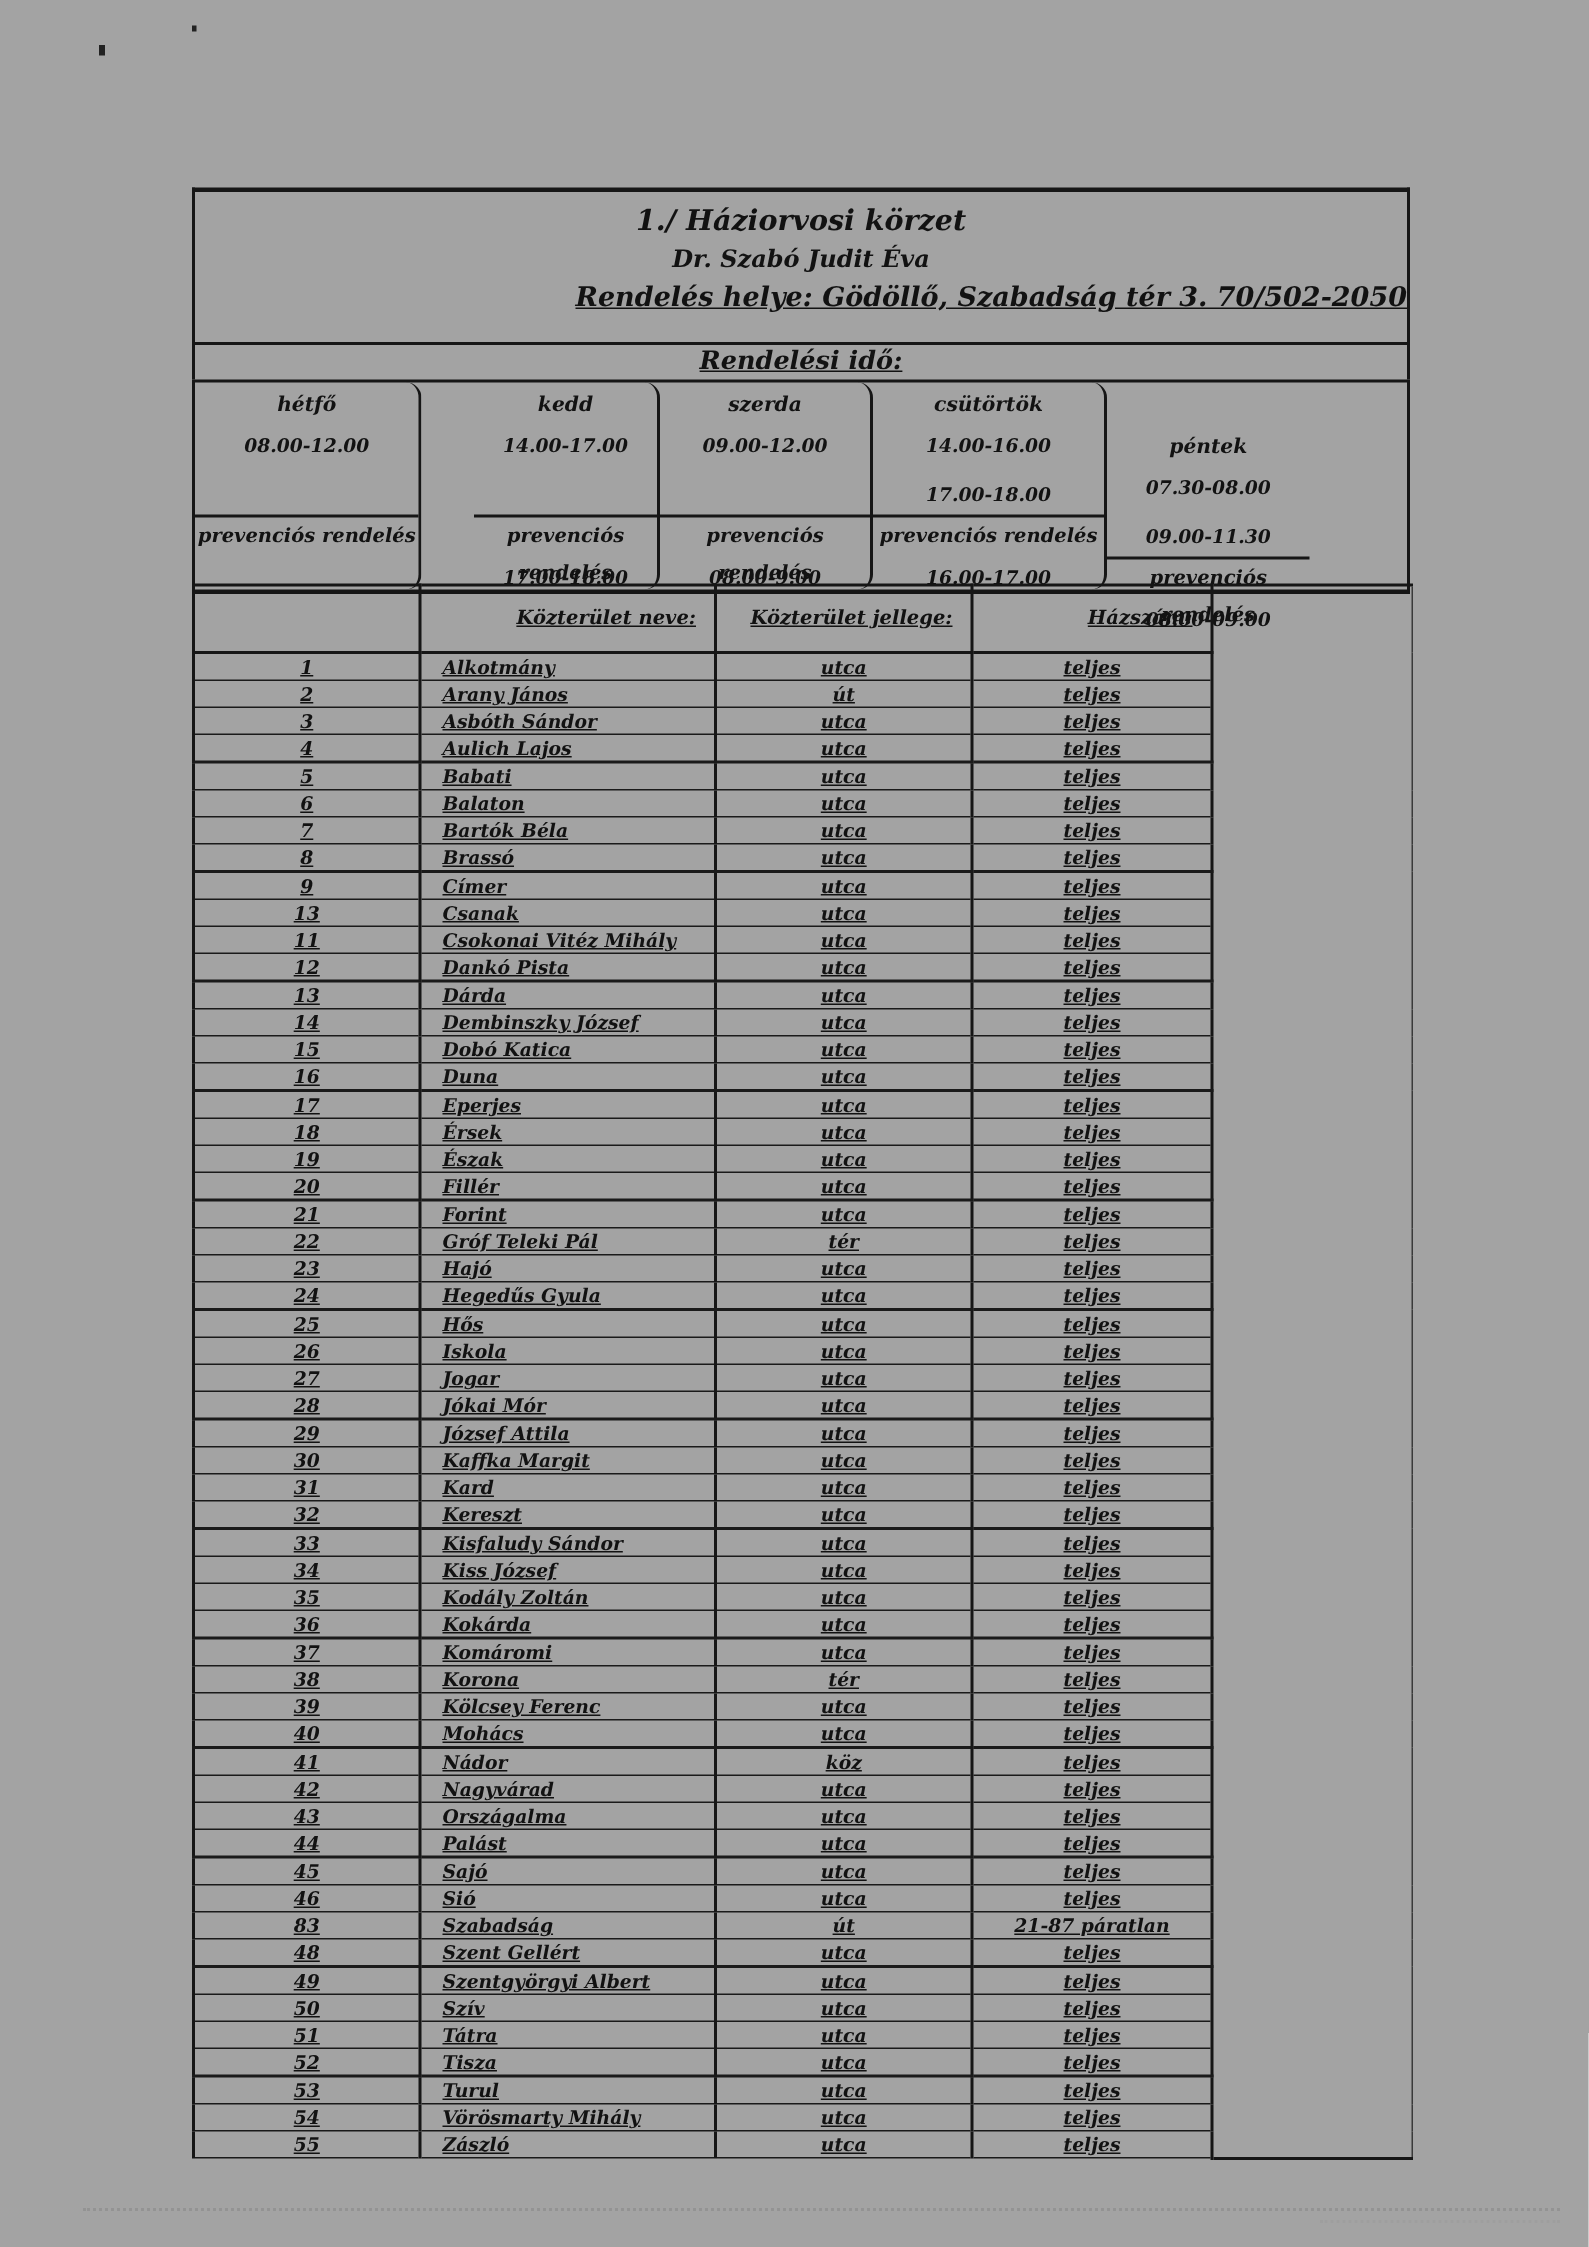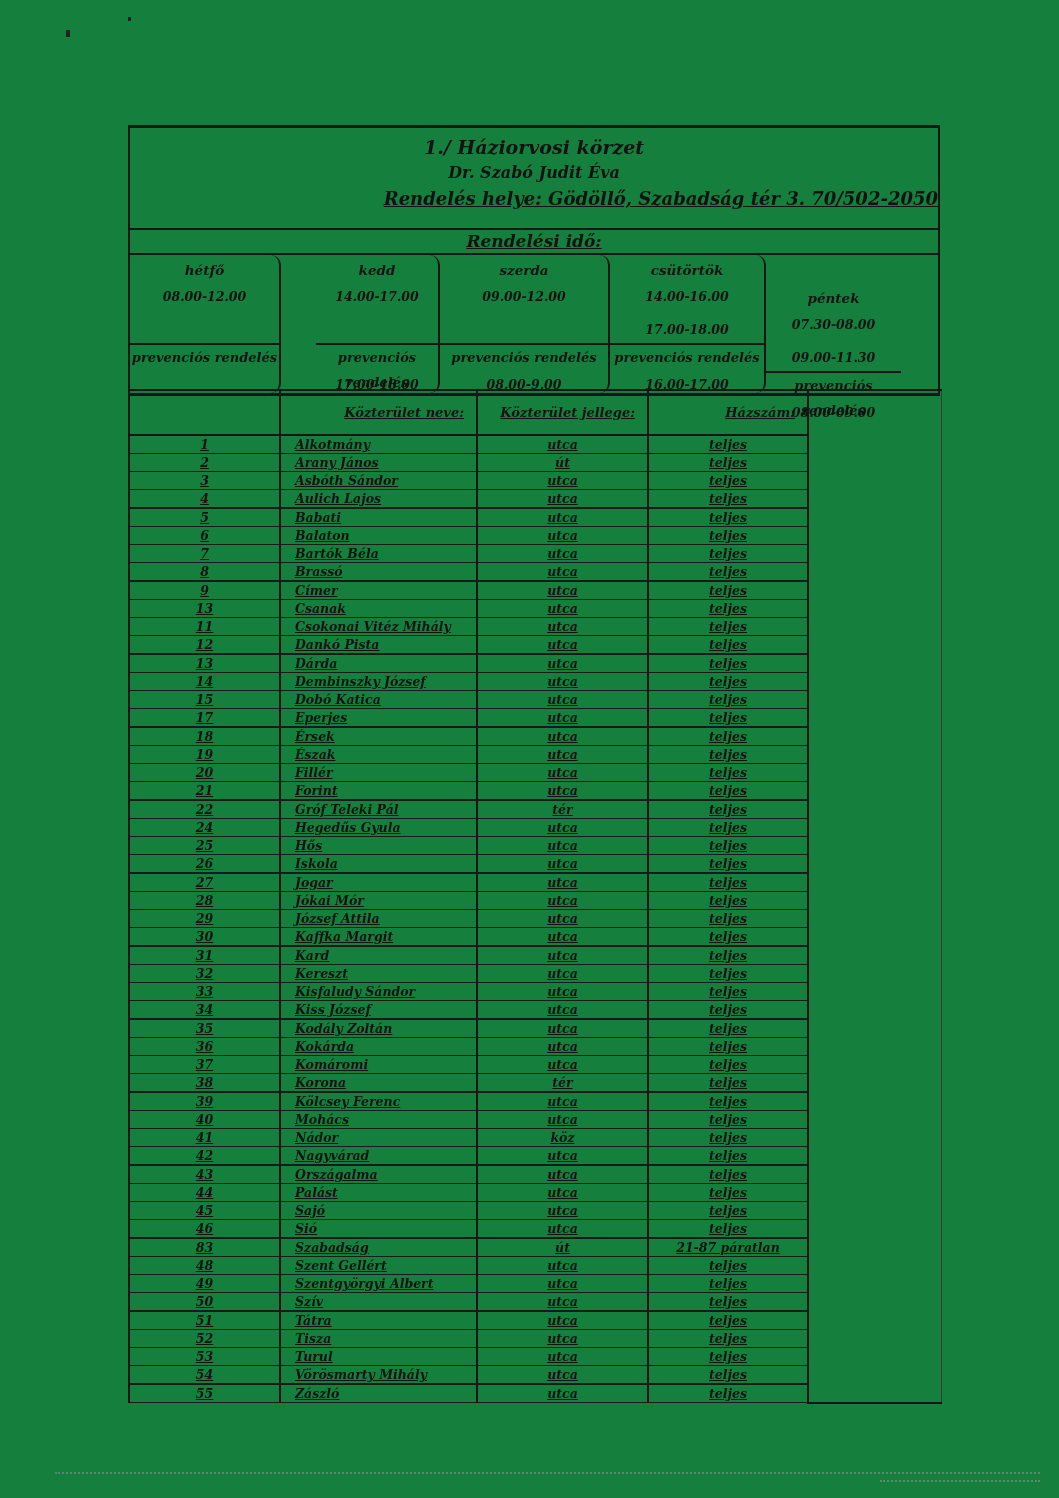--- a/index.html
+++ b/index.html
@@ -1,17 +1,17 @@
 <!DOCTYPE html>
 <html><head>
 <meta charset="utf-8">
 <style>
   html,body{margin:0;padding:0;background:#e9e9e9;}
   .page{
-    position:relative;width:1059px;height:1498px;background:#15803d;
+    position:relative;width:1059px;height:1498px;background:#a3a3a3;
     font-family:"DejaVu Serif","Liberation Serif",serif;
     font-style:italic;font-weight:bold;color:#121212;overflow:hidden;
     margin:0 auto;
   }
   
   .speck{position:absolute;background:#222;}
   .speck.s1{left:66px;top:30px;width:4px;height:7px;}
   .speck.s2{left:128px;top:17px;width:3px;height:4px;}
   .bottom-noise{position:absolute;left:55px;top:1472px;width:985px;height:0;
     border-top:2px dotted #8a8a8a;opacity:.6;}
@@ -29,21 +29,21 @@
       text-align:center;height:23px;line-height:23px;font-size:17px;box-sizing:border-box;}
   .section-row span{text-decoration:underline;}
 
   
   .schedule{display:flex;border-left:2px solid #161616;border-right:2px solid #161616;
       border-top:2px solid #161616;border-bottom:3px solid #161616;box-sizing:border-box;height:143px;}
   .sched-col{box-sizing:border-box;border-right:2px solid #161616;text-align:center;border-radius:10px;}
   .sched-col:last-child{border-right:none;}
   .sched-col:nth-child(1){width:151px;}
   .sched-col:nth-child(2){width:159px;padding-left:35px;}
-  .sched-col:nth-child(3){width:170px;}
+  .sched-col:nth-child(3){width:142px;}
   .sched-col:nth-child(4){width:156px;}
   .sched-col:nth-child(5){width:135px;margin-top:28px;}
   .day{height:30px;line-height:30px;font-size:13.5px;}
   .time1{height:36px;padding-top:4px;font-size:12.5px;box-sizing:border-box;}
   .time2{height:22px;line-height:18px;font-size:12.5px;}
   .prev{border-top:2px solid #161616;height:26px;line-height:25px;font-size:13px;box-sizing:border-box;}
   .prevtime{height:27px;padding-top:9px;font-size:12.5px;box-sizing:border-box;line-height:14px;}
 
   
   table.streets{position:absolute;left:128px;top:389px;width:812px;
@@ -247,20 +247,27 @@
           <td class="c-empty"></td>
         </tr>
         <tr>
           <td class="c-no"><span class="uv">15</span></td>
           <td class="c-name"><span class="uv">Dobó Katica</span></td>
           <td class="c-type"><span class="uv">utca</span></td>
           <td class="c-range"><span class="uv">teljes</span></td>
           <td class="c-empty"></td>
         </tr>
         <tr>
+          <td class="c-no"><span class="uv">16</span></td>
+          <td class="c-name"><span class="uv">Duna</span></td>
+          <td class="c-type"><span class="uv">utca</span></td>
+          <td class="c-range"><span class="uv">teljes</span></td>
+          <td class="c-empty"></td>
+        </tr>
+        <tr>
           <td class="c-no"><span class="uv">17</span></td>
           <td class="c-name"><span class="uv">Eperjes</span></td>
           <td class="c-type"><span class="uv">utca</span></td>
           <td class="c-range"><span class="uv">teljes</span></td>
           <td class="c-empty"></td>
         </tr>
         <tr>
           <td class="c-no"><span class="uv">18</span></td>
           <td class="c-name"><span class="uv">Érsek</span></td>
           <td class="c-type"><span class="uv">utca</span></td>
@@ -285,20 +292,27 @@
           <td class="c-no"><span class="uv">21</span></td>
           <td class="c-name"><span class="uv">Forint</span></td>
           <td class="c-type"><span class="uv">utca</span></td>
           <td class="c-range"><span class="uv">teljes</span></td>
           <td class="c-empty"></td>
         </tr>
         <tr>
           <td class="c-no"><span class="uv">22</span></td>
           <td class="c-name"><span class="uv">Gróf Teleki Pál</span></td>
           <td class="c-type"><span class="uv">tér</span></td>
+          <td class="c-range"><span class="uv">teljes</span></td>
+          <td class="c-empty"></td>
+        </tr>
+        <tr>
+          <td class="c-no"><span class="uv">23</span></td>
+          <td class="c-name"><span class="uv">Hajó</span></td>
+          <td class="c-type"><span class="uv">utca</span></td>
           <td class="c-range"><span class="uv">teljes</span></td>
           <td class="c-empty"></td>
         </tr>
         <tr>
           <td class="c-no"><span class="uv">24</span></td>
           <td class="c-name"><span class="uv">Hegedűs Gyula</span></td>
           <td class="c-type"><span class="uv">utca</span></td>
           <td class="c-range"><span class="uv">teljes</span></td>
           <td class="c-empty"></td>
         </tr>

